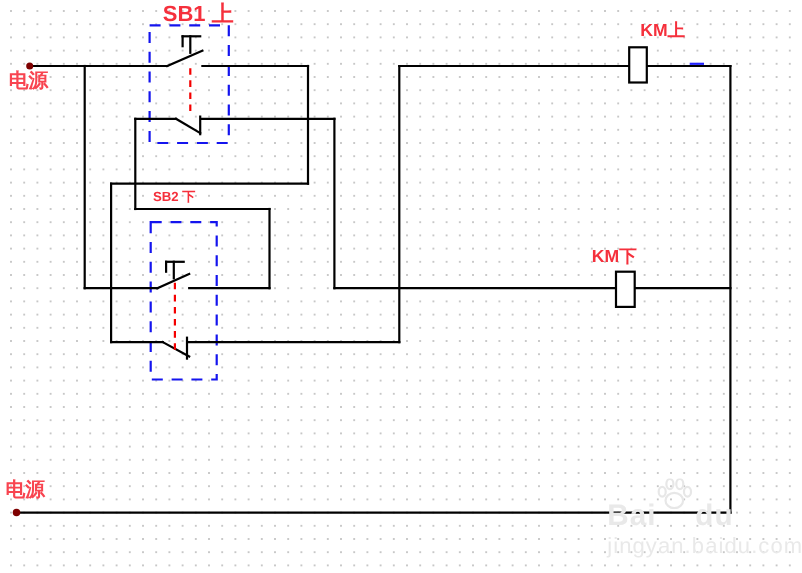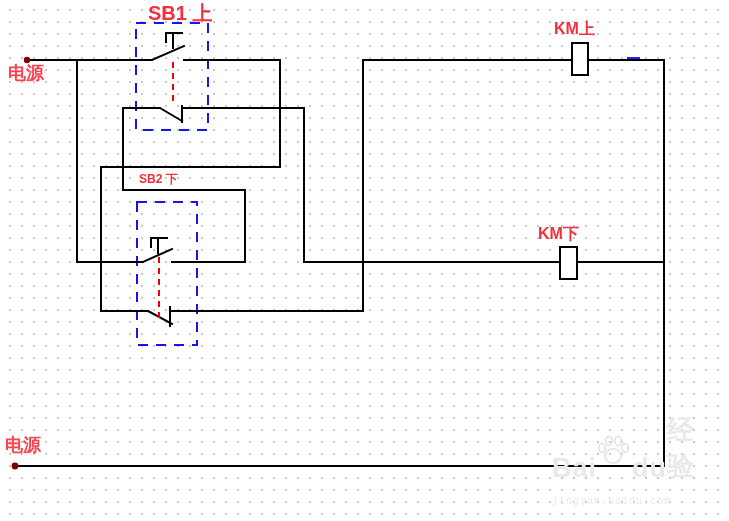--- a/index.html
+++ b/index.html
@@ -15,21 +15,21 @@
   .lbl-power-bottom{left:5px;top:436px;font-size:18px;}
   .lbl-sb1{left:148px;top:3px;font-size:20px;}
   .lbl-sb2{left:139px;top:173px;font-size:12px;}
   .lbl-km-up{left:554px;top:21px;font-size:16px;}
   .lbl-km-down{left:538px;top:226px;font-size:16px;}
   .lbl-title{left:246px;top:389px;font-size:29px;letter-spacing:1px;}
   .watermark{position:absolute;left:552px;top:440px;width:160px;pointer-events:none;}
   .wm-row{display:flex;align-items:flex-end;height:44px;}
   .wm-brand{font-size:27px;font-weight:bold;letter-spacing:1px;}
   .wm-paw{margin:0 1px 16px -2px;}
-  .wm-url{font-size:10px;margin-top:12px;letter-spacing:1px;font-family:Liberation Mono, monospace;}
+  .wm-url{font-size:20px;margin-top:2px;letter-spacing:1px;}
 </style>
 </head>
 <body>
 
 <div class="canvas">
 
   <svg class="wires" id="wires" viewBox="0 0 729 521" xmlns="http://www.w3.org/2000/svg">
       <rect x="136" y="23" width="72" height="107" fill="none" stroke="#1414ee" stroke-width="2" stroke-dasharray="10 8"></rect>
       <rect x="137" y="202" width="60" height="143" fill="none" stroke="#1414ee" stroke-width="2" stroke-dasharray="10 8"></rect>
       <line x1="27" y1="60" x2="152" y2="60" stroke="#000000" stroke-width="2" stroke-linecap="square"></line>
@@ -75,21 +75,21 @@
       <circle cx="27" cy="60" r="3.2" fill="#7e0000"></circle>
       <circle cx="15" cy="466" r="3.4" fill="#7e0000"></circle>
     </svg>
 
   <div class="lbl lbl-power-top" style="color: rgb(248, 68, 80);">电源</div>
 
   <div class="lbl lbl-sb1" style="color: rgb(245, 48, 60);">SB1 上</div>
 
   <div class="lbl lbl-sb2" style="color: rgb(245, 48, 60);">SB2 下</div>
 
-  <div class="lbl lbl-km-up" style="color: rgb(245, 48, 60);">KM上</div>
+  <div class="lbl lbl-km-up" style="color: rgb(245, 48, 60); margin-left: 28px;">KM上</div>
 
   <div class="lbl lbl-km-down" style="color: rgb(245, 48, 60);">KM下</div>
 
 
   <div class="lbl lbl-power-bottom" style="color: rgb(248, 68, 80);">电源</div>
 
   <div class="watermark">
     <div class="wm-row">
       <span class="wm-brand" style="color: rgb(233, 233, 233); margin-top: 48px;">Bai</span>
       <span class="wm-paw">
@@ -97,18 +97,17 @@
           <g fill="none" stroke="#e7e7e7" stroke-width="2">
             <ellipse cx="18" cy="20" rx="8" ry="7"></ellipse>
             <ellipse cx="7" cy="12" rx="3.2" ry="4.4"></ellipse>
             <ellipse cx="14" cy="5" rx="3.2" ry="4.6"></ellipse>
             <ellipse cx="23" cy="5" rx="3.2" ry="4.6"></ellipse>
             <ellipse cx="30" cy="12" rx="3.2" ry="4.4"></ellipse>
           </g>
         </svg>
       </span>
       <span class="wm-brand" style="color: rgb(233, 233, 233); text-align: center;">du</span>
-      <span class="wm-brand" style="color: rgb(233, 233, 233);">经验</span>
     </div>
     <div class="wm-url" style="color: rgb(233, 233, 233);">jingyan.baidu.com</div>
   </div>
 
 </div>
 
 </body></html>

